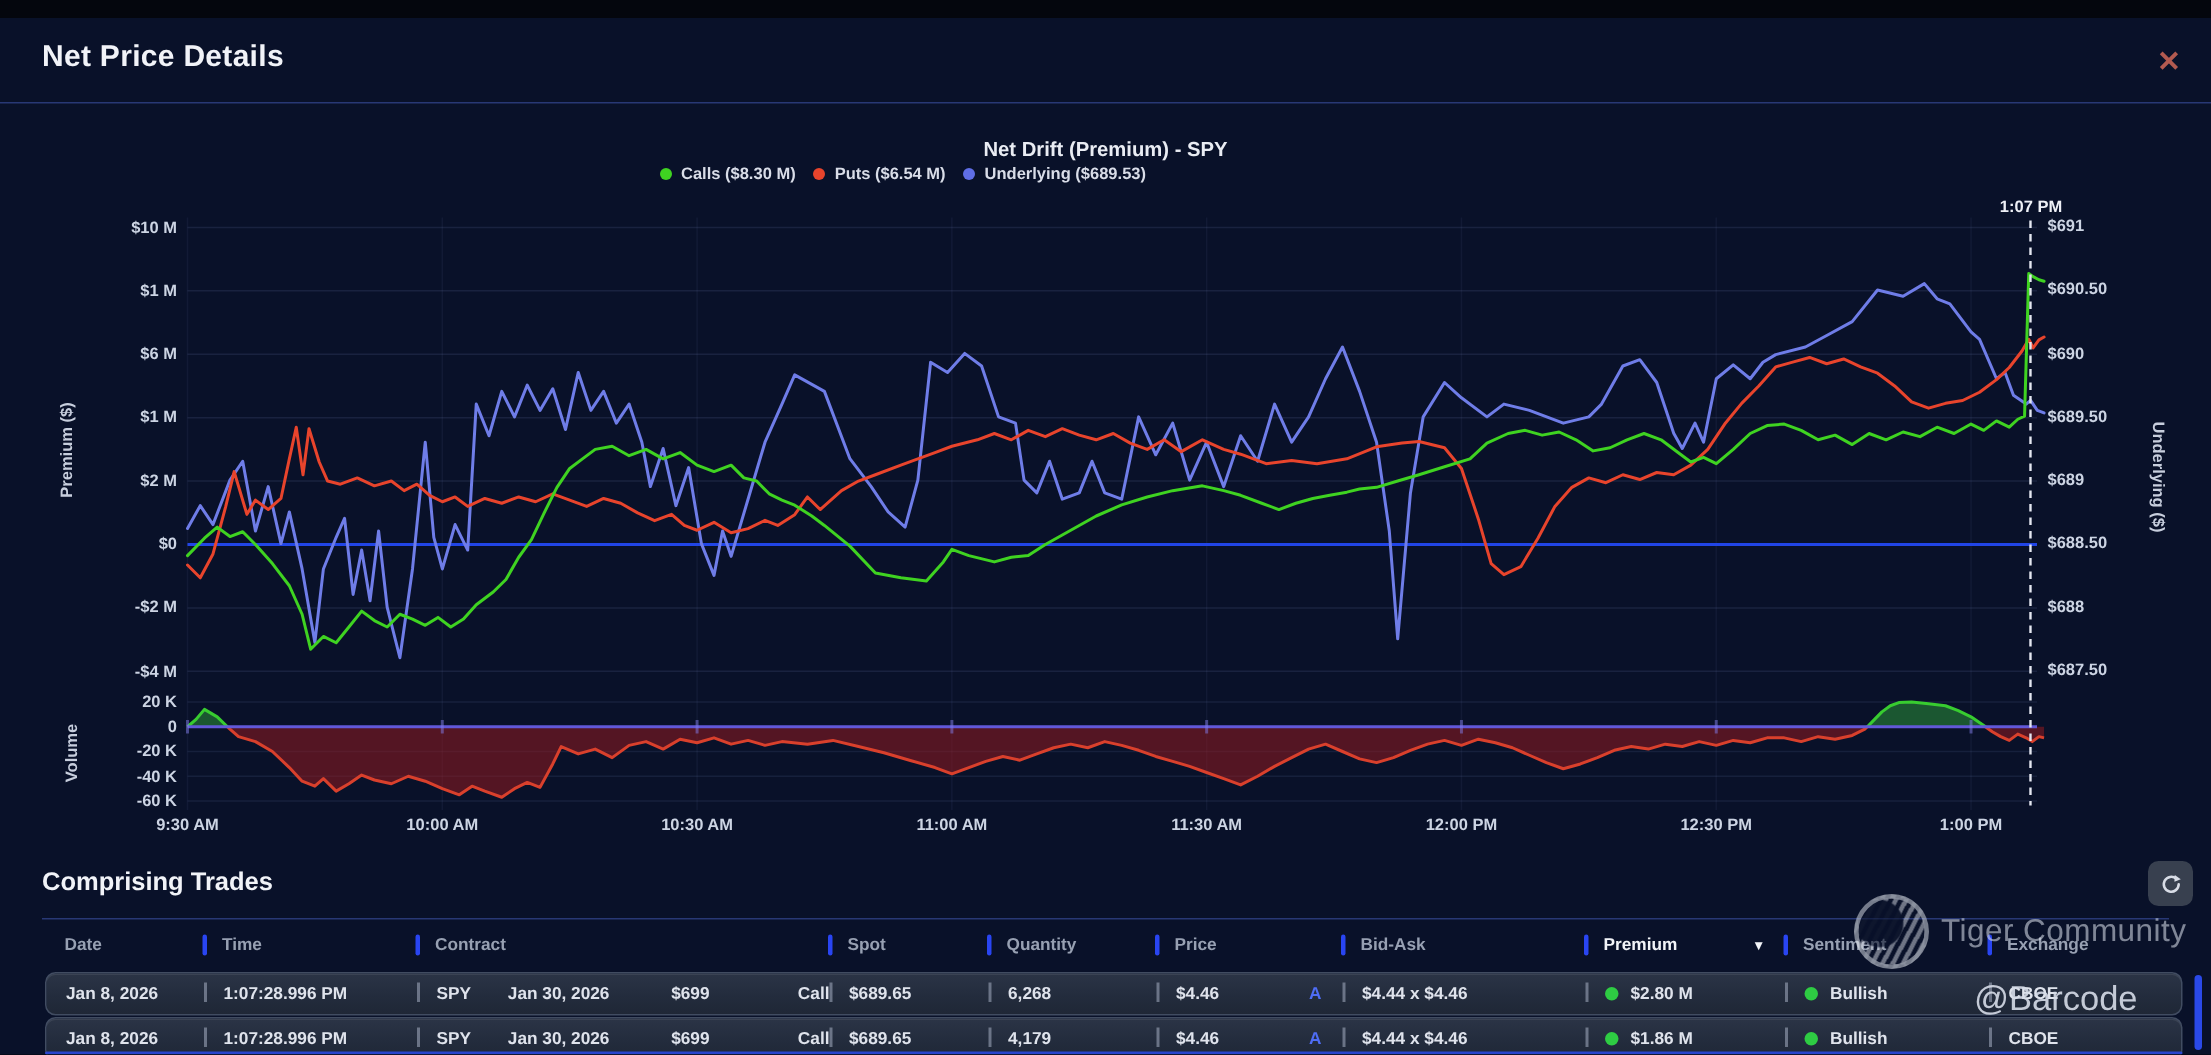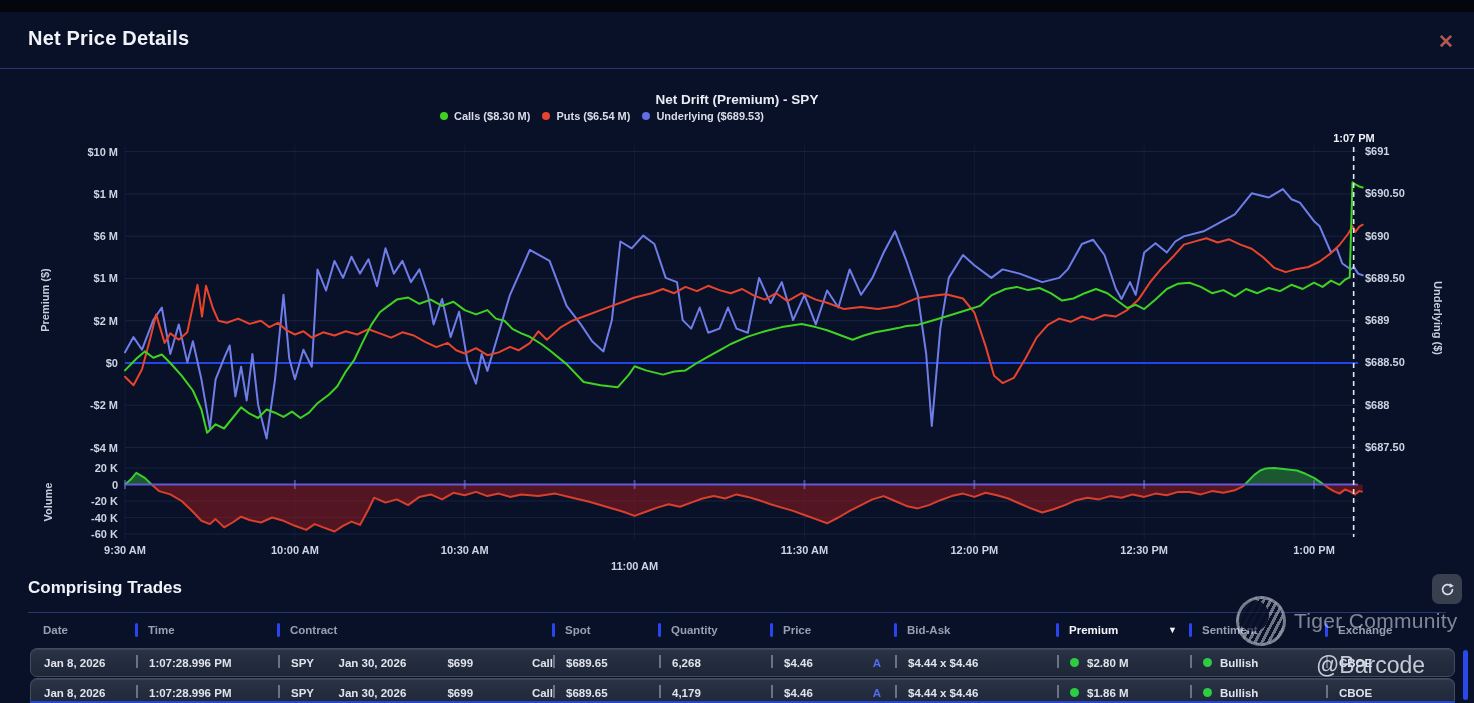--- a/index.html
+++ b/index.html
@@ -141,21 +141,21 @@
       <div class="tick" style="left: 1365px; top: 397.71px;">$688</div>
       <div class="tick" style="left: 1365px; top: 439.995px;">$687.50</div>
       <div class="tick" style="right: 1356px; top: 461px;">20 K</div>
       <div class="tick" style="right: 1356px; top: 477.5px;">0</div>
       <div class="tick" style="right: 1356px; top: 494px;">-20 K</div>
       <div class="tick" style="right: 1356px; top: 510.5px;">-40 K</div>
       <div class="tick" style="right: 1356px; top: 527px;">-60 K</div>
       <div class="tick" style="left: 80px; top: 543px; width: 90px; text-align: center;">9:30 AM</div>
       <div class="tick" style="left: 249.86px; top: 543px; width: 90px; text-align: center;">10:00 AM</div>
       <div class="tick" style="left: 419.72px; top: 543px; width: 90px; text-align: center;">10:30 AM</div>
-      <div class="tick" style="left: 589.58px; top: 543px; width: 90px; text-align: center; margin-top: 16px;">11:00 AM</div>
+      <div class="tick" style="left: 589.58px; top: 543px; width: 90px; text-align: center;">11:00 AM</div>
       <div class="tick" style="left: 759.44px; top: 543px; width: 90px; text-align: center;">11:30 AM</div>
       <div class="tick" style="left: 929.3px; top: 543px; width: 90px; text-align: center;">12:00 PM</div>
       <div class="tick" style="left: 1099.16px; top: 543px; width: 90px; text-align: center;">12:30 PM</div>
       <div class="tick" style="left: 1269.02px; top: 543px; width: 90px; text-align: center;">1:00 PM</div>
     </div>
 
   <div class="section-title">Comprising Trades</div>
   <div class="refresh-btn">
     <svg width="17" height="17" viewBox="0 0 24 24">
       <path d="M19 12a7 7 0 1 1-2.2-5.1" fill="none" stroke="#d8dce6" stroke-width="2.4" stroke-linecap="round"></path>

